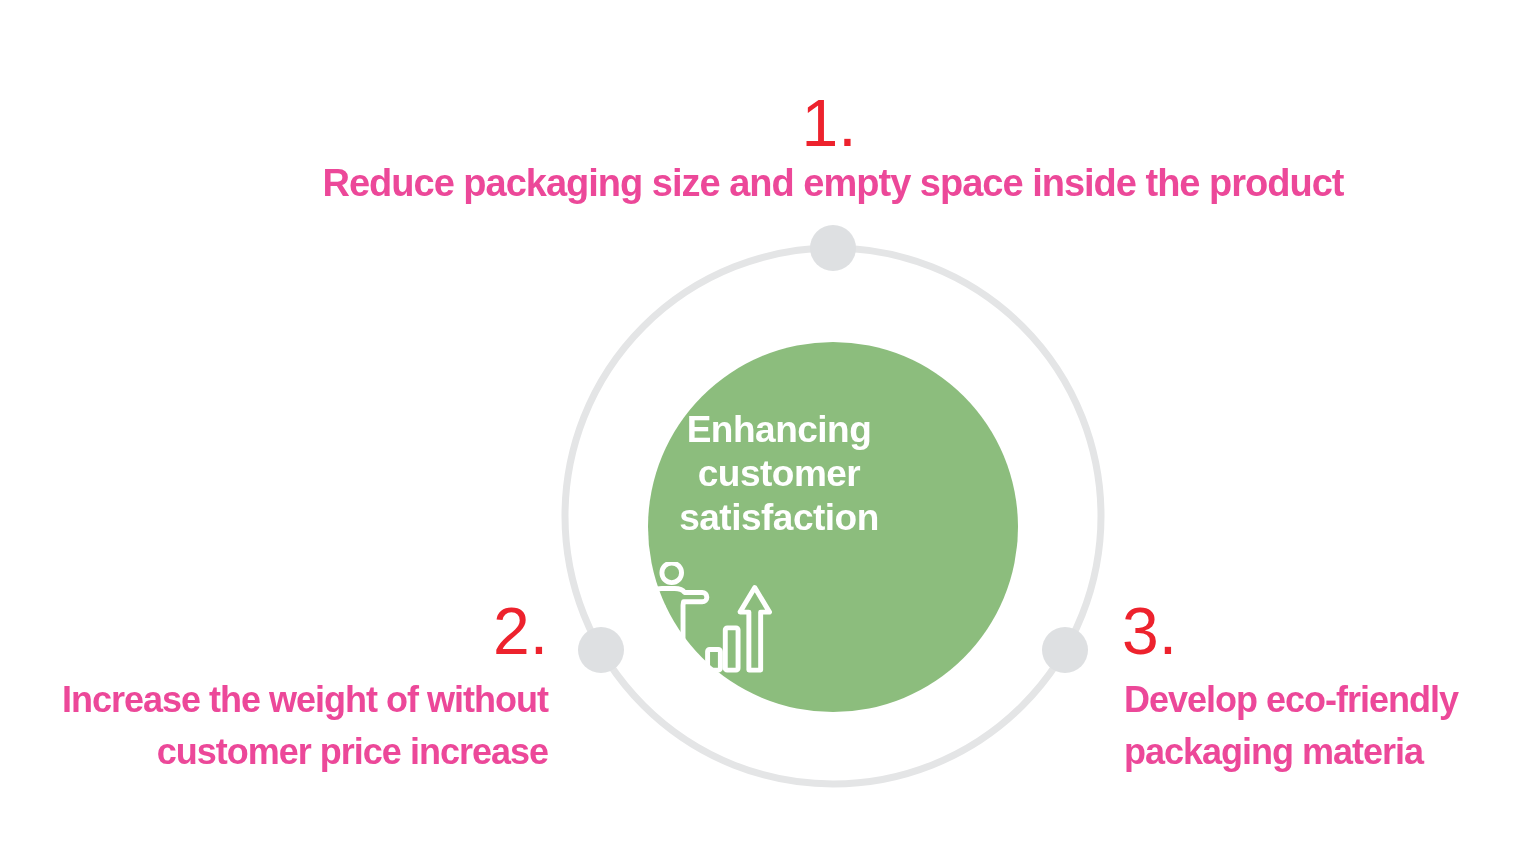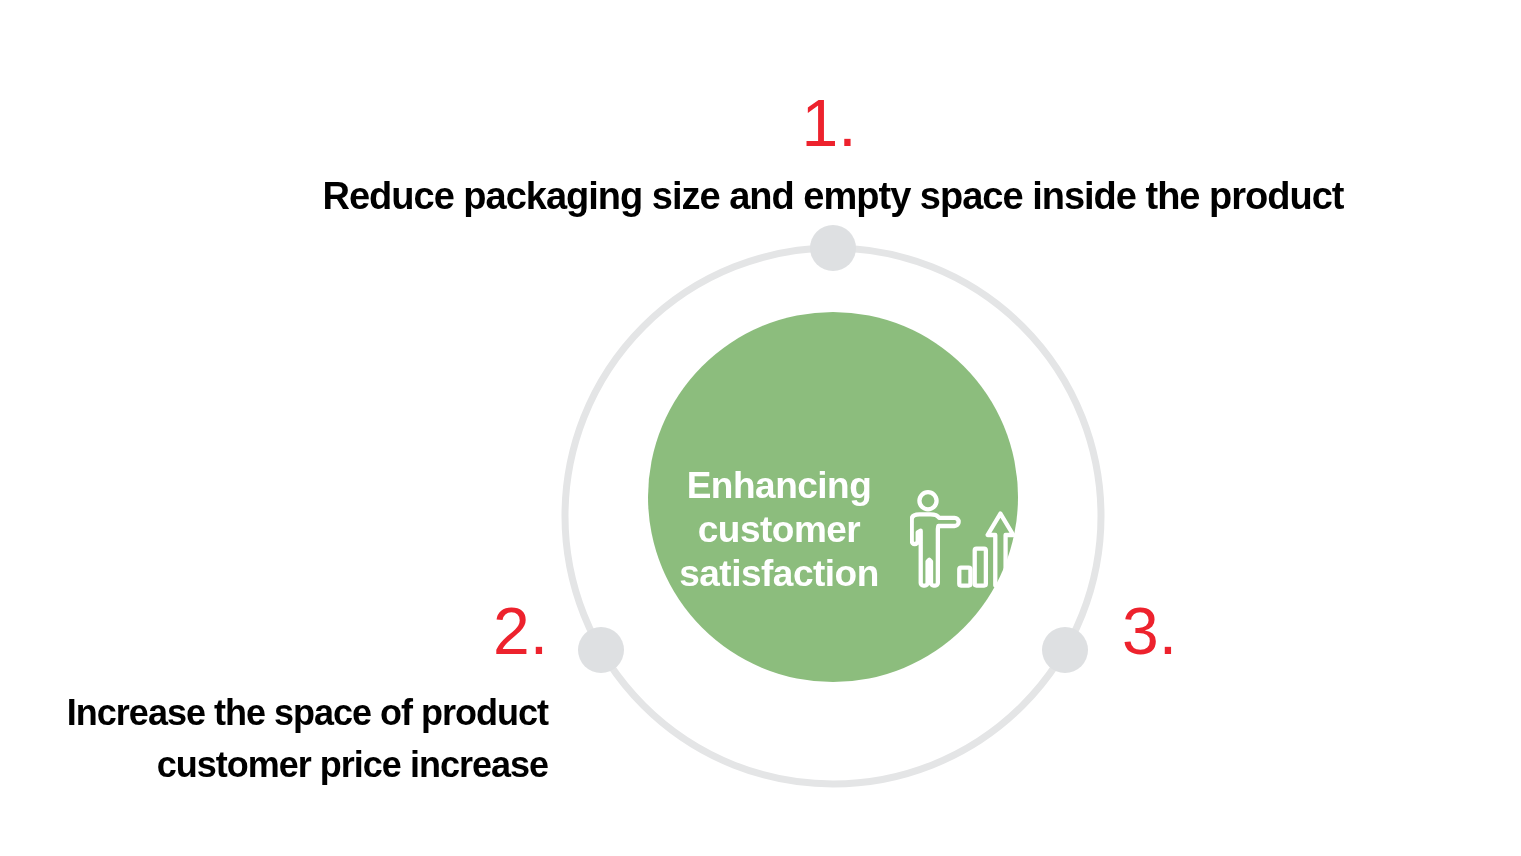--- a/index.html
+++ b/index.html
@@ -11,27 +11,26 @@
     overflow: hidden;
     font-family: "Liberation Sans", sans-serif;
   }
   .ring-layer {
     position: absolute;
     left: 0; top: 0;
     width: 1521px; height: 856px;
   }
   .center-circle {
     position: absolute;
-    left: 648px; top: 312px;
+    left: 648px; top: 342px;
     width: 370px; height: 370px;
     border-radius: 50%;
     background: #8cbd7d;
     display: flex;
-    flex-direction: row;
-    align-items: center;
+    flex-direction: column;
     padding-top: 66px;
     box-sizing: border-box;
   }
   .center-title {
     color: #ffffff;
     font-weight: bold;
     font-size: 37px;
     line-height: 44px;
     text-align: center;
     max-width: 262px;
@@ -45,25 +44,24 @@
   .step-number {
     position: absolute;
     color: #ed222d;
     font-size: 66px;
     font-weight: 400;
     line-height: 1;
     white-space: nowrap;
   }
   .step-label {
     position: absolute;
-    color: #000000;
+    color: #ec4899;
     font-weight: bold;
     letter-spacing: -1px;
     white-space: nowrap;
-    margin-top: 13px;
   }
   .step-label .line { display: block; }
   #num-1 { left: 829px; top: 90px; transform: translateX(-50%); }
   #label-1 {
     left: 833px; top: 162px;
     transform: translateX(-50%);
     font-size: 38px;
     text-align: center;
   }
   #num-2 { left: 548px; top: 598px; transform: translateX(-100%); }
@@ -133,19 +131,23 @@
     </svg>
   </div>
 
   <div class="step-number" id="num-1">1.</div>
   <div class="step-label" id="label-1">
     <span class="line">Reduce packaging size and empty space inside the product</span>
   </div>
 
   <div class="step-number" id="num-2">2.</div>
   <div class="step-label" id="label-2">
-    <span class="line">Increase the space of product</span>
+    <span class="line">Increase the weight of without</span>
     <span class="line">customer price increase</span>
   </div>
 
   <div class="step-number" id="num-3">3.</div>
+  <div class="step-label" id="label-3">
+    <span class="line">Develop eco-friendly</span>
+    <span class="line">packaging materia</span>
+  </div>
 
 </div>
 
 </body></html>

